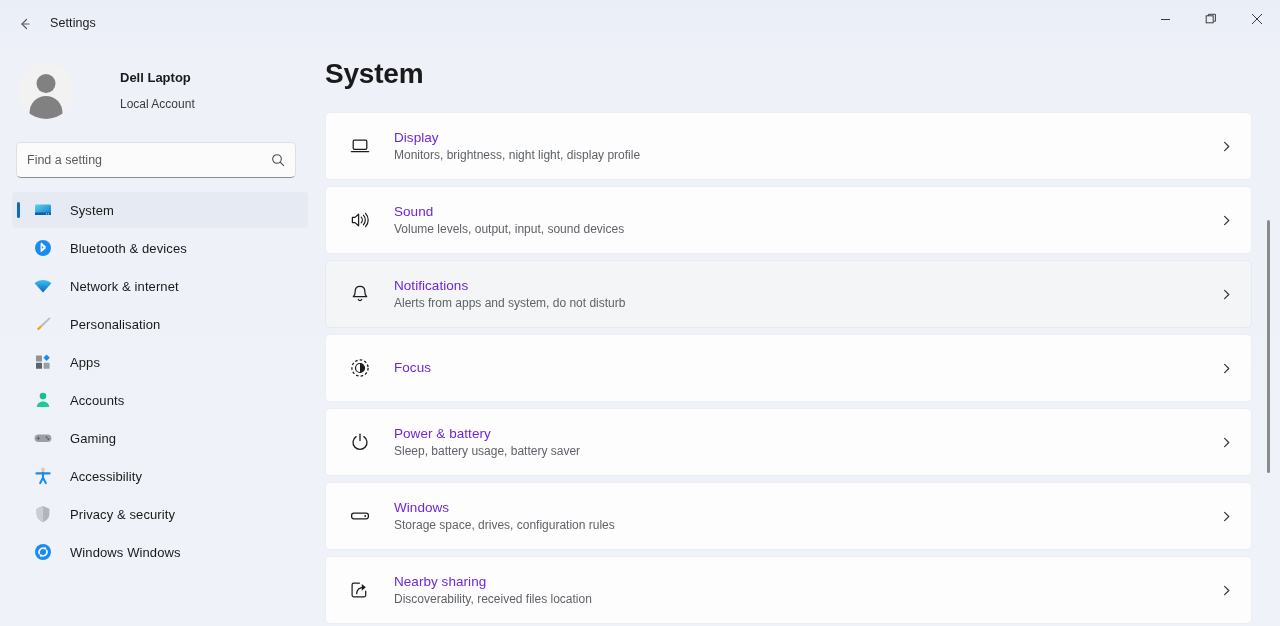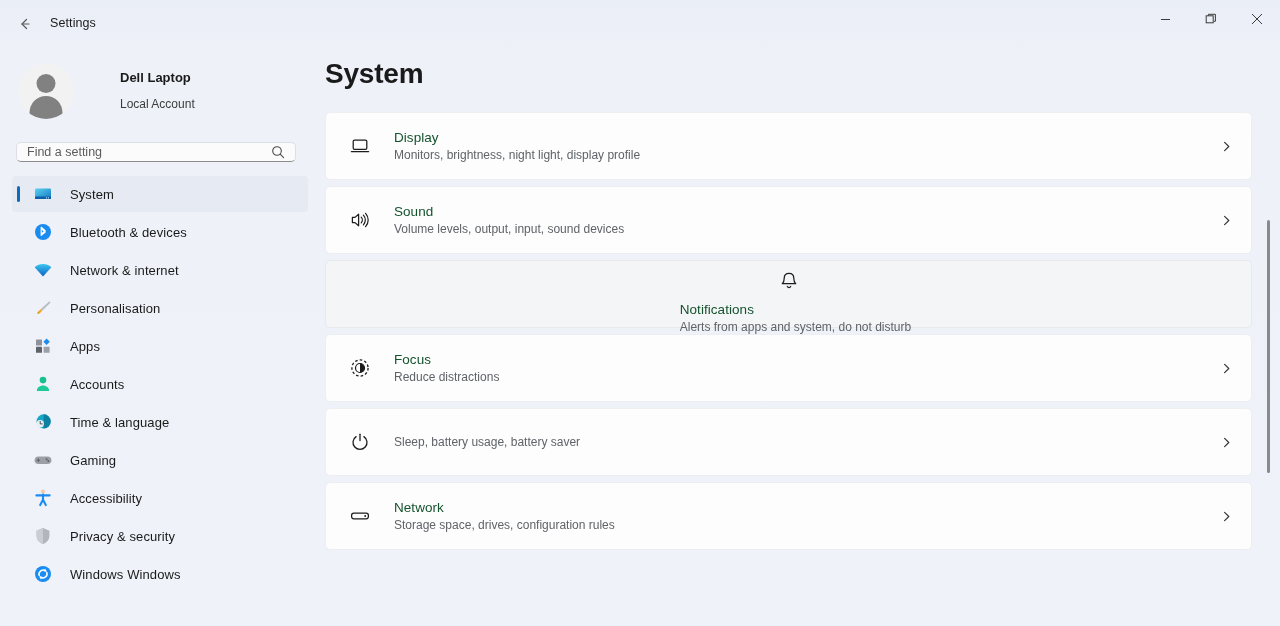--- a/index.html
+++ b/index.html
@@ -107,21 +107,21 @@
   .acct-type {
     font-size: 12px;
     color: #3c3c3c;
     line-height: 17px;
     margin-top: 10px;
   }
 
   .search-wrap {
     margin: 20px 0 0 16px;
     width: 280px;
-    height: 20px;
+    height: 36px;
     background: #fbfbfc;
     border: 1px solid #dcdfe5;
     border-bottom: 1px solid #8c8c8c;
     border-radius: 5px;
     display: flex;
     align-items: center;
     padding: 0 10px;
   }
   .search-wrap input {
     flex: 1;
@@ -194,34 +194,34 @@
     margin: 0 28px 6px 5px;
     height: 68px;
     background: #fdfdfd;
     border: 1px solid #eceef1;
     border-radius: 5px;
     display: flex;
     align-items: center;
     padding: 0 0 0 14px;
     cursor: default;
   }
-  .card.hovered { background: #f4f5f7; border-color: #e7e9ed; flex-direction: column; }
+  .card.hovered { background: #f4f5f7; border-color: #e7e9ed; }
   .card-icon {
     width: 40px; height: 40px;
     flex: 0 0 auto;
     display: flex;
     align-items: center;
     justify-content: center;
     margin-right: 14px;
     color: #1d1d1d;
   }
   .card-text { flex: 1; min-width: 0; }
   .card-title {
     font-size: 13.5px;
-    color: #14532d;
+    color: #6d28d9;
     line-height: 18px;
     letter-spacing: 0.05px;
   }
   .card-sub {
     font-size: 12px;
     color: #5f6368;
     line-height: 17px;
     margin-top: 0;
   }
   .chevron {
@@ -386,31 +386,20 @@
       <div class="nav-item">
         <span class="nav-icon">
           <svg width="20" height="20" viewBox="0 0 20 20">
             <circle cx="10" cy="6.1" r="3.3" fill="#17bf8e"></circle>
             <path d="M3.8 17c0-3.4 2.8-5.6 6.2-5.6s6.2 2.2 6.2 5.6z" fill="#1ec99a"></path>
           </svg>
         </span>
         <span class="nav-label">Accounts</span>
       </div>
 
-      <div class="nav-item">
-        <span class="nav-icon">
-          <svg width="20" height="20" viewBox="0 0 20 20">
-            <circle cx="10.6" cy="9.4" r="7.1" fill="#18a7c4"></circle>
-            <path d="M10.6 2.3a7.1 7.1 0 0 1 0 14.2z" fill="#0d7fa0"></path>
-            <circle cx="7.2" cy="11.8" r="3.7" fill="#e9eef2"></circle>
-            <path d="M7.2 9.4v2.5h2" fill="none" stroke="#44525c" stroke-width="1" stroke-linecap="round"></path>
-          </svg>
-        </span>
-        <span class="nav-label">Time &amp; language</span>
-      </div>
 
       <div class="nav-item">
         <span class="nav-icon">
           <svg width="20" height="20" viewBox="0 0 20 20">
             <rect x="1.6" y="6.4" width="16.8" height="7.6" rx="3.8" fill="#9aa0a6"></rect>
             <path d="M5.3 8.9v2.6M4 10.2h2.6" stroke="#5d6368" stroke-width="1.1" stroke-linecap="round"></path>
             <circle cx="13.6" cy="9.3" r="1" fill="#5d6368"></circle>
             <circle cx="15.4" cy="11.1" r="1" fill="#5d6368"></circle>
           </svg>
         </span>
@@ -518,64 +507,82 @@
       <div class="card">
         <span class="card-icon">
           <svg width="22" height="22" viewBox="0 0 22 22">
             <circle cx="11" cy="11" r="8.1" fill="none" stroke="#1d1d1d" stroke-width="1.3" stroke-dasharray="2.6 2.1"></circle>
             <circle cx="11" cy="11" r="4.5" fill="none" stroke="#1d1d1d" stroke-width="1.2"></circle>
             <path d="M11 6.5a4.5 4.5 0 0 1 0 9z" fill="#1d1d1d"></path>
           </svg>
         </span>
         <div class="card-text">
           <div class="card-title">Focus</div>
-          <div class="card-sub">Reduce distractions</div>
         </div>
         <span class="chevron">
           <svg width="13" height="13" viewBox="0 0 13 13">
               <path d="M4.6 2.4l4.2 4.1-4.2 4.1" fill="none" stroke="#3a3a3a" stroke-width="1.25" stroke-linecap="round" stroke-linejoin="round"></path>
             </svg>
         </span>
       </div>
 
       <div class="card">
         <span class="card-icon">
           <svg width="22" height="22" viewBox="0 0 22 22">
             <path d="M7.1 5.6a7 7 0 1 0 7.8 0" fill="none" stroke="#1d1d1d" stroke-width="1.3" stroke-linecap="round"></path>
             <path d="M11 3.2v6.4" stroke="#1d1d1d" stroke-width="1.3" stroke-linecap="round"></path>
           </svg>
         </span>
         <div class="card-text">
+          <div class="card-title">Power &amp; battery</div>
           <div class="card-sub">Sleep, battery usage, battery saver</div>
         </div>
         <span class="chevron">
           <svg width="13" height="13" viewBox="0 0 13 13">
               <path d="M4.6 2.4l4.2 4.1-4.2 4.1" fill="none" stroke="#3a3a3a" stroke-width="1.25" stroke-linecap="round" stroke-linejoin="round"></path>
             </svg>
         </span>
       </div>
 
       <div class="card">
         <span class="card-icon">
           <svg width="22" height="22" viewBox="0 0 22 22">
             <rect x="2.6" y="8.2" width="16.8" height="5.6" rx="2.2" fill="none" stroke="#1d1d1d" stroke-width="1.25"></rect>
             <circle cx="16.2" cy="11" r="0.95" fill="#1d1d1d"></circle>
           </svg>
         </span>
         <div class="card-text">
-          <div class="card-title">Network</div>
+          <div class="card-title">Windows</div>
           <div class="card-sub">Storage space, drives, configuration rules</div>
         </div>
         <span class="chevron">
           <svg width="13" height="13" viewBox="0 0 13 13">
               <path d="M4.6 2.4l4.2 4.1-4.2 4.1" fill="none" stroke="#3a3a3a" stroke-width="1.25" stroke-linecap="round" stroke-linejoin="round"></path>
             </svg>
         </span>
       </div>
 
+      <div class="card">
+        <span class="card-icon">
+          <svg width="22" height="22" viewBox="0 0 22 22">
+            <path d="M10.4 4.2H4.6a1.5 1.5 0 0 0-1.5 1.5v10.6a1.5 1.5 0 0 0 1.5 1.5h10.6a1.5 1.5 0 0 0 1.5-1.5v-4.1" fill="none" stroke="#1d1d1d" stroke-width="1.25" stroke-linecap="round" stroke-linejoin="round"></path>
+            <path d="M7.6 14.6c.4-4 3.4-6.2 7.1-6.3" fill="none" stroke="#1d1d1d" stroke-width="1.25" stroke-linecap="round"></path>
+            <path d="M12.8 4.9l4 3.4-4 3.4z" fill="#1d1d1d"></path>
+          </svg>
+        </span>
+        <div class="card-text">
+          <div class="card-title">Nearby sharing</div>
+          <div class="card-sub">Discoverability, received files location</div>
+        </div>
+        <span class="chevron">
+          <svg width="13" height="13" viewBox="0 0 13 13">
+              <path d="M4.6 2.4l4.2 4.1-4.2 4.1" fill="none" stroke="#3a3a3a" stroke-width="1.25" stroke-linecap="round" stroke-linejoin="round"></path>
+            </svg>
+        </span>
+      </div>
 
     </div>
 
     <div class="scrollbar">
       <div class="scroll-thumb"></div>
     </div>
   </div>
 
 </div>
 

